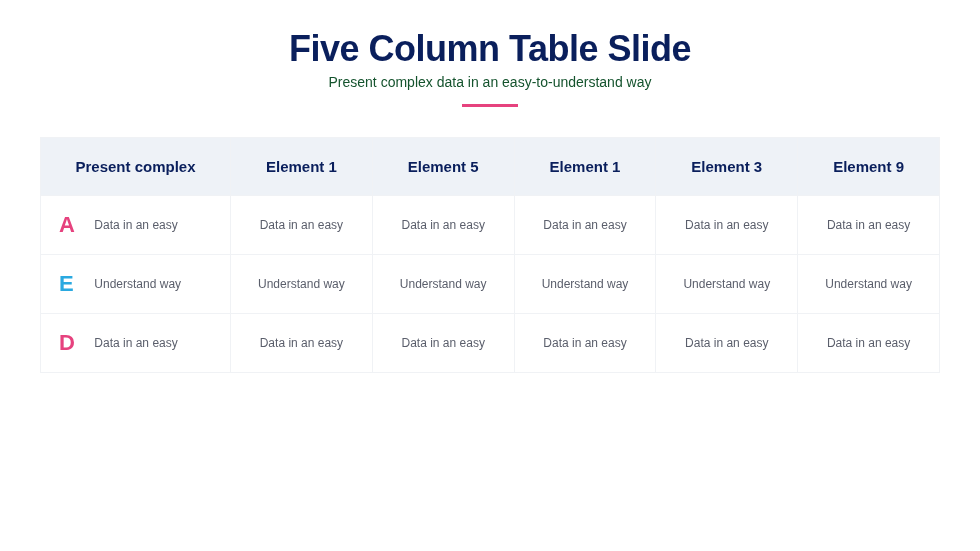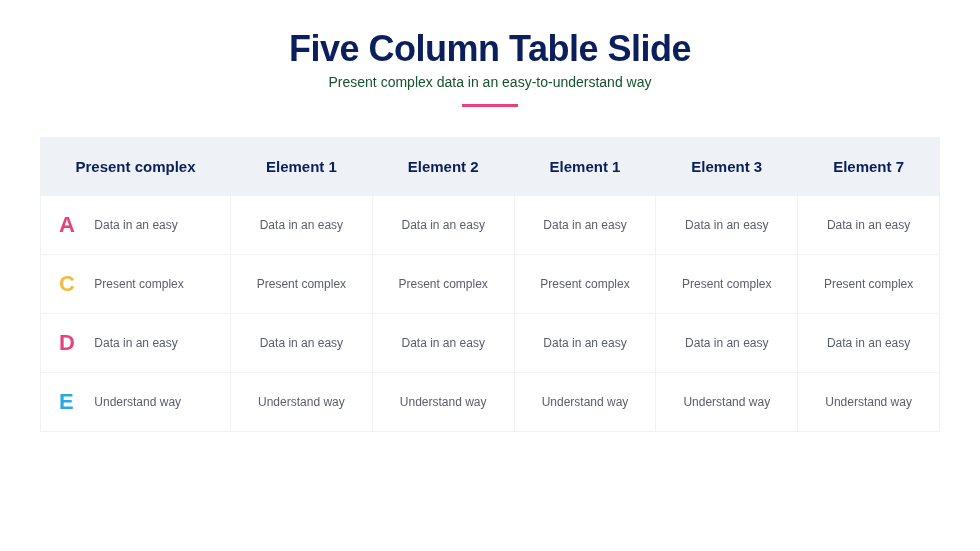--- a/index.html
+++ b/index.html
@@ -87,66 +87,55 @@
 <div class="slide">
   <h1 class="title">Five Column Table Slide</h1>
   <p class="subtitle">Present complex data in an easy-to-understand way</p>
   <div class="divider"></div>
 
   <table class="table">
     <thead>
       <tr>
         <th class="first-col">Present complex</th>
         <th>Element 1</th>
-        <th>Element 2</th>
+        <th>Element 5</th>
         <th>Element 1</th>
         <th>Element 3</th>
-        <th>Element 7</th>
+        <th>Element 9</th>
       </tr>
     </thead>
     <tbody>
       <tr>
         <td class="row-label">
           <span class="row-letter letter-a">A</span>
-          <span class="row-text">Data in an easy</span>
-        </td>
-        <td>Data in an easy</td>
-        <td>Data in an easy</td>
-        <td>Data in an easy</td>
-        <td>Data in an easy</td>
-        <td>Data in an easy</td>
-      </tr>
-      <tr>
-        <td class="row-label">
-          <span class="row-letter letter-c">C</span>
-          <span class="row-text">Present complex</span>
-        </td>
-        <td>Present complex</td>
-        <td>Present complex</td>
-        <td>Present complex</td>
-        <td>Present complex</td>
-        <td>Present complex</td>
-      </tr>
-      <tr>
-        <td class="row-label">
-          <span class="row-letter letter-d">D</span>
           <span class="row-text">Data in an easy</span>
         </td>
         <td>Data in an easy</td>
         <td>Data in an easy</td>
         <td>Data in an easy</td>
         <td>Data in an easy</td>
         <td>Data in an easy</td>
       </tr>
       <tr>
         <td class="row-label">
           <span class="row-letter letter-e">E</span>
           <span class="row-text">Understand way</span>
         </td>
         <td>Understand way</td>
         <td>Understand way</td>
         <td>Understand way</td>
         <td>Understand way</td>
         <td>Understand way</td>
       </tr>
+      <tr>
+        <td class="row-label">
+          <span class="row-letter letter-d">D</span>
+          <span class="row-text">Data in an easy</span>
+        </td>
+        <td>Data in an easy</td>
+        <td>Data in an easy</td>
+        <td>Data in an easy</td>
+        <td>Data in an easy</td>
+        <td>Data in an easy</td>
+      </tr>
     </tbody>
   </table>
 </div>
 
 </body></html>

